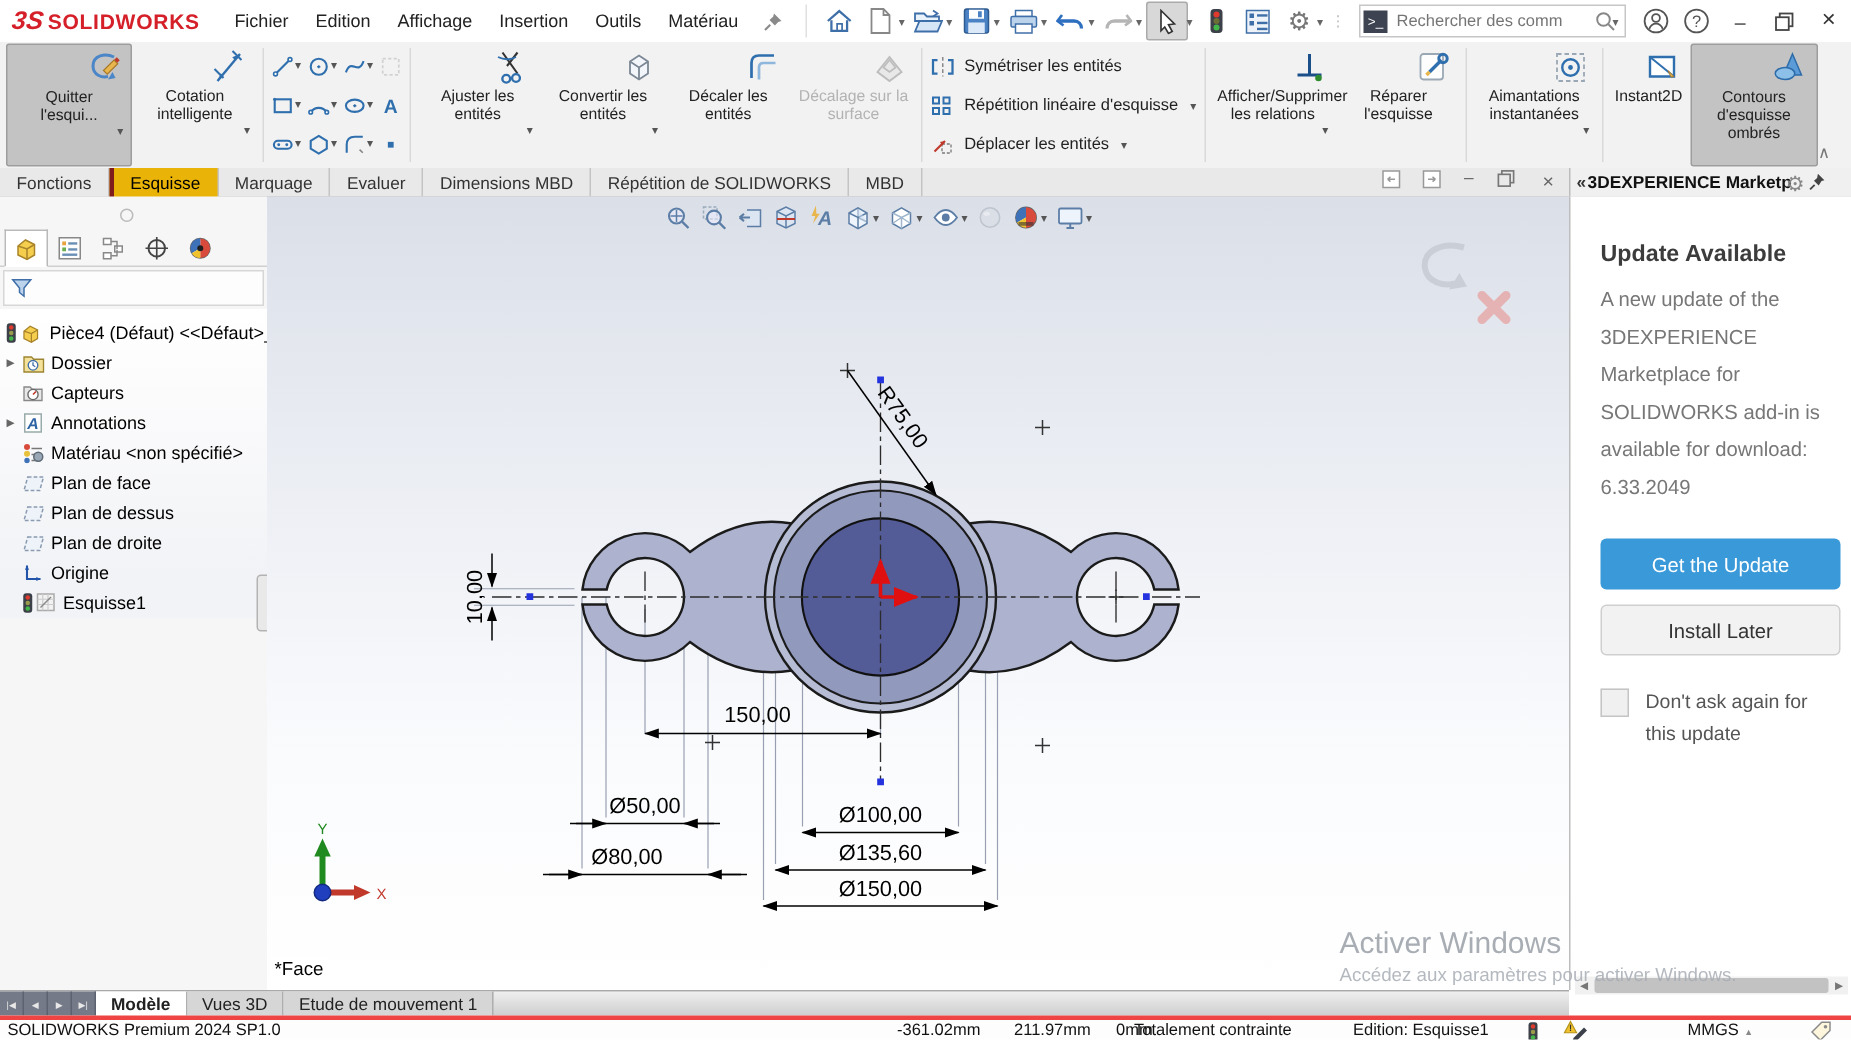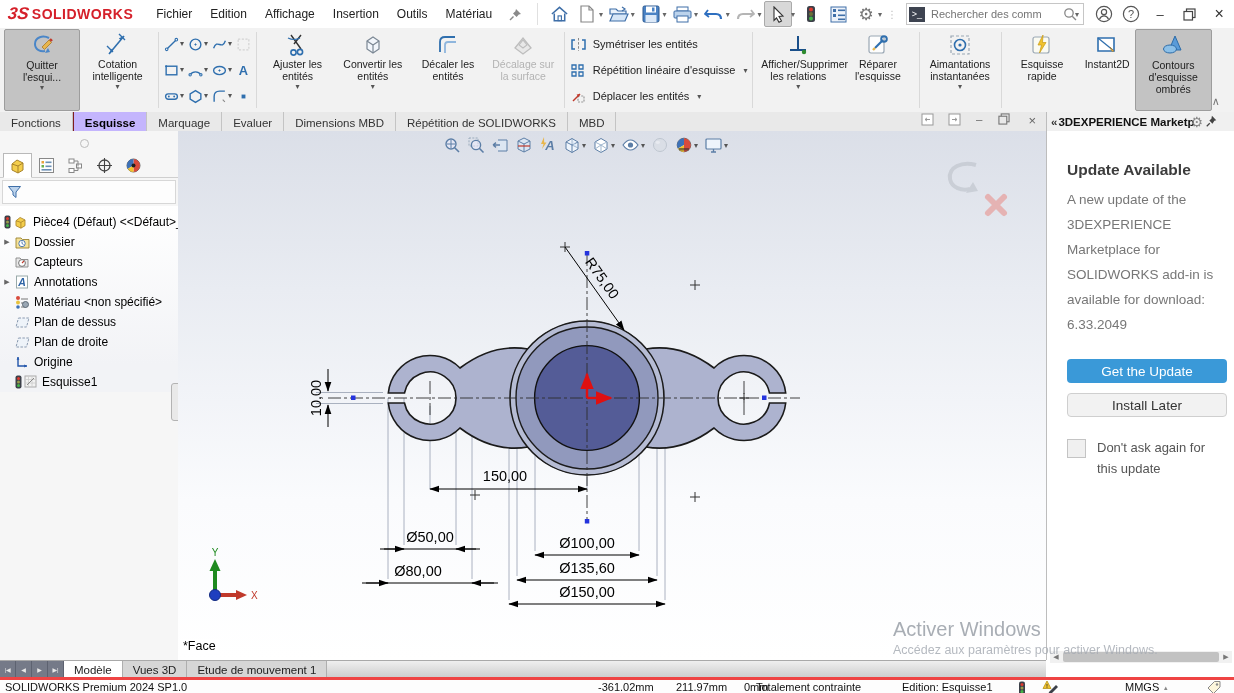--- a/index.html
+++ b/index.html
@@ -15,68 +15,68 @@
   .logo .lw{font-weight:700;font-size:14px;color:#d5202a;letter-spacing:.5px}
   .menu{padding:0 9px;height:28px;display:flex;align-items:center;cursor:default}
   .qbtn{width:26px;height:24px;display:flex;align-items:center;justify-content:center;margin:0 1px;border-radius:2px}
   .qcaret{font-size:8px;color:#666;margin:0 2px 0 -2px}
   #searchbox{display:flex;align-items:center;border:1px solid #c6c6c6;background:#fff;height:20px;width:172px;margin:0 6px;padding:0 2px}
   #searchbox input{border:0;outline:0;flex:1;font-size:11px;color:#333;font-family:"Liberation Sans",sans-serif;min-width:0}
   .winbtn{width:30px;height:26px;display:flex;align-items:center;justify-content:center;color:#333;font-size:13px}
   
   #ribbon{position:absolute;left:0;top:28px;width:1234px;height:84px;background:#f2f2f2;
     border-bottom:1px solid #cfcfcf;display:flex;align-items:stretch;}
-  .rbtn{display:flex;flex-direction:column;align-items:center;justify-content:flex-start;
+  .rbtn{display:flex;flex-direction:column;align-items:flex-end;justify-content:flex-start;
     padding:3px 5px 1px 5px;margin:1px 0;border-radius:2px;}
   .rbtn .ric{height:26px;display:flex;align-items:center;justify-content:center}
   .rlabel{font-size:10.5px;line-height:12px;text-align:center;color:#222;max-width:74px}
   .rlabel.dis{color:#b3b3b3}
   .caret{font-size:8px;color:#555;line-height:8px;margin-top:1px}
   .pressed{background:#c3c3c3;border:1px solid #9d9d9d}
   .vsep{width:1px;background:#d9d9d9;margin:4px 3px}
   .minirow{display:flex;align-items:center;height:26px}
   .mini{display:flex;align-items:center;margin:0 1px;padding:1px;}
   .mini .caret{margin:0 0 0 1px}
   .midrow{display:flex;align-items:center;height:26px;font-size:11px;color:#222;white-space:nowrap}
   .midrow .caret{margin-left:8px}
   
   #tabrow{position:absolute;left:0;top:112px;width:1046px;height:19px;background:#e9e9e9;
     border-bottom:1px solid #ababab;display:flex;font-size:11.5px;color:#333;}
   .tab{padding:2px 11px;border-right:1px solid #c4c4c4;display:flex;align-items:center;height:17px}
-  .tab.active{background:#c4b5fd;font-weight:700;color:#000;border-left:1px solid #7f1d1d}
+  .tab.active{background:#eab308;font-weight:400;color:#000;border-left:3px solid #7f1d1d}
   
   #treepanel{position:absolute;left:0;top:131px;width:178px;height:529px;background:#f6f6f6;border-right:1px solid #b3b3b3;}
   .ttabs{display:flex;height:24px;margin-top:22px;border-bottom:1px solid #cfcfcf;padding-left:3px}
   .ttab{width:27px;height:23px;display:flex;align-items:center;justify-content:center;border:1px solid transparent}
   .ttab.active{background:#fff;border:1px solid #b9b9b9;border-bottom-color:#fff}
   #filterrow{height:22px;display:flex;align-items:center;border:1px solid #d7d7d7;background:#fdfdfd;margin:2px 2px}
   .trow{display:flex;align-items:center;height:20px;font-size:12px;color:#000;white-space:nowrap;overflow:hidden}
   .tarrow{width:14px;text-align:center;font-size:7px;color:#666;flex:none}
   .tico{width:16px;flex:none;display:flex;justify-content:center;margin-right:4px}
   
   #viewport{position:absolute;left:178px;top:131px;width:868px;height:529px;
     background:linear-gradient(180deg,#dbdfe8 0%,#e9ecf2 30%,#fafbfd 70%,#ffffff 100%);overflow:hidden}
   #hud{position:absolute;left:262px;top:3px;display:flex;align-items:center}
   .hbtn{display:flex;align-items:center;padding:2px 3px;border-radius:2px}
   .hbtn .caret{margin-left:1px}
   #facetip{position:absolute;left:2px;top:508px;font-size:12.5px;color:#000;background:rgba(255,255,255,.55);padding:0 3px}
   
   #tpheader{position:absolute;left:1046px;top:112px;width:188px;height:19px;background:#f0f0f0;
     border-bottom:1px solid #bdbdbd;border-left:1px solid #bdbdbd;display:flex;align-items:center;font-size:11.5px}
   #taskpane{position:absolute;left:1046px;top:131px;width:188px;height:529px;background:#fff;border-left:1px solid #bdbdbd;}
-  .tpbtn{width:160px;height:24px;border-radius:4px;display:flex;align-items:center;justify-content:center;
+  .tpbtn{width:160px;height:34px;border-radius:4px;display:flex;align-items:center;justify-content:center;
     font-size:13.5px;margin:0 auto;}
   #tphscroll{position:absolute;left:1050px;top:651px;width:182px;height:12px;background:#f1f1f1;display:flex;align-items:center}
   
   #modeltabs{position:absolute;left:0;top:660px;width:1046px;height:17px;background:linear-gradient(#efefef,#cccccc);
     display:flex;align-items:stretch;font-size:11.5px;color:#222;border-top:1px solid #a9a9a9}
   .navbtn{width:15px;display:flex;align-items:center;justify-content:center;background:#757a88;color:#e8e8e8;
     font-size:6px;border-right:1px solid #5d6270}
   .mtab{padding:1px 10px;display:flex;align-items:center;border-right:1px solid #aeaeae;background:#d6d6d6}
-  .mtab.active{background:#fff;font-weight:400}
+  .mtab.active{background:#fff;font-weight:700}
   #statusbar{position:absolute;left:0;top:677px;width:1234px;height:16px;background:#fdfdfd;border-top:3px solid #ef4444;
     font-size:11px;color:#111}
   .sitem{position:absolute;top:1px;white-space:nowrap}
   
   #watermark{position:absolute;left:893px;top:618px;color:#9aa0a8;opacity:.85;z-index:40;pointer-events:none}
   #watermark .w1{font-size:20px}
   #watermark .w2{font-size:12.5px;margin-top:2px;color:#a8adb5}
   svg text{font-family:"Liberation Sans",sans-serif}
   .dim{font-size:14.5px;fill:#000}
 </style>
@@ -425,29 +425,20 @@
         <svg width="26" height="26" viewBox="0 0 26 26">
           <rect x="4" y="4" width="18" height="18" fill="none" stroke="#9aa7b4" stroke-width="1.2" stroke-dasharray="3 2"></rect>
           <circle cx="13" cy="13" r="5.5" fill="none" stroke="#2f6fae" stroke-width="1.6"></circle>
           <circle cx="13" cy="13" r="1.6" fill="#2f6fae"></circle>
         </svg>
       </span>
     <span class="rlabel">Aimantations instantanées</span>
     <span class="caret">▾</span>
   </div>
   <div class="vsep"></div>
-  <div class="rbtn">
-    <span class="ric">
-        <svg width="26" height="26" viewBox="0 0 26 26">
-          <rect x="4" y="5" width="16" height="16" rx="2" fill="#fbfbf2" stroke="#9aa7b4" stroke-width="1.2"></rect>
-          <polygon points="14,3 9,13 12.5,13 10.5,21 17,10.5 13.5,10.5" fill="#f0c22e" stroke="#c79a14" stroke-width=".7"></polygon>
-        </svg>
-      </span>
-    <span class="rlabel">Esquisse rapide</span>
-  </div>
   <div class="rbtn">
     <span class="ric">
         <svg width="26" height="26" viewBox="0 0 26 26">
           <path d="M4 6h16v13H4z" fill="#fff" stroke="#2f6fae" stroke-width="1.6"></path>
           <path d="M4 6l16 13" stroke="#2f6fae" stroke-width="1.3"></path>
           <path d="M16 15l4 4-2 .4z" fill="#e8b64c" stroke="#a8782a" stroke-width=".6"></path>
         </svg>
       </span>
     <span class="rlabel">Instant2D</span>
   </div>
@@ -600,20 +591,29 @@
       <span class="tico">
           <svg width="15" height="14" viewBox="0 0 15 14">
             <circle cx="3" cy="3" r="2" fill="#d84b3c"></circle>
             <circle cx="3" cy="7.5" r="2" fill="#e8c23d"></circle>
             <circle cx="3" cy="12" r="1.8" fill="#3d71b8"></circle>
             <path d="M6 4h7M6 8h7M6 12h5" stroke="#777" stroke-width="1"></path>
             <circle cx="10.5" cy="9.5" r="3" fill="#9aa7b4" stroke="#5d6a77"></circle>
           </svg>
         </span>
       <span>Matériau &lt;non spécifié&gt;</span>
+    </div>
+    <div class="trow">
+      <span class="tarrow"></span>
+      <span class="tico">
+          <svg width="15" height="13" viewBox="0 0 15 13">
+            <polygon points="3.5,2 14,2 11.5,11 1,11" fill="#eef3f9" stroke="#8a9ab0" stroke-width="1" stroke-dasharray="2.5 1.4"></polygon>
+          </svg>
+        </span>
+      <span>Plan de face</span>
     </div>
     <div class="trow">
       <span class="tarrow"></span>
       <span class="tico">
           <svg width="15" height="13" viewBox="0 0 15 13">
             <polygon points="3.5,2 14,2 11.5,11 1,11" fill="#eef3f9" stroke="#8a9ab0" stroke-width="1" stroke-dasharray="2.5 1.4"></polygon>
           </svg>
         </span>
       <span>Plan de dessus</span>
     </div>

